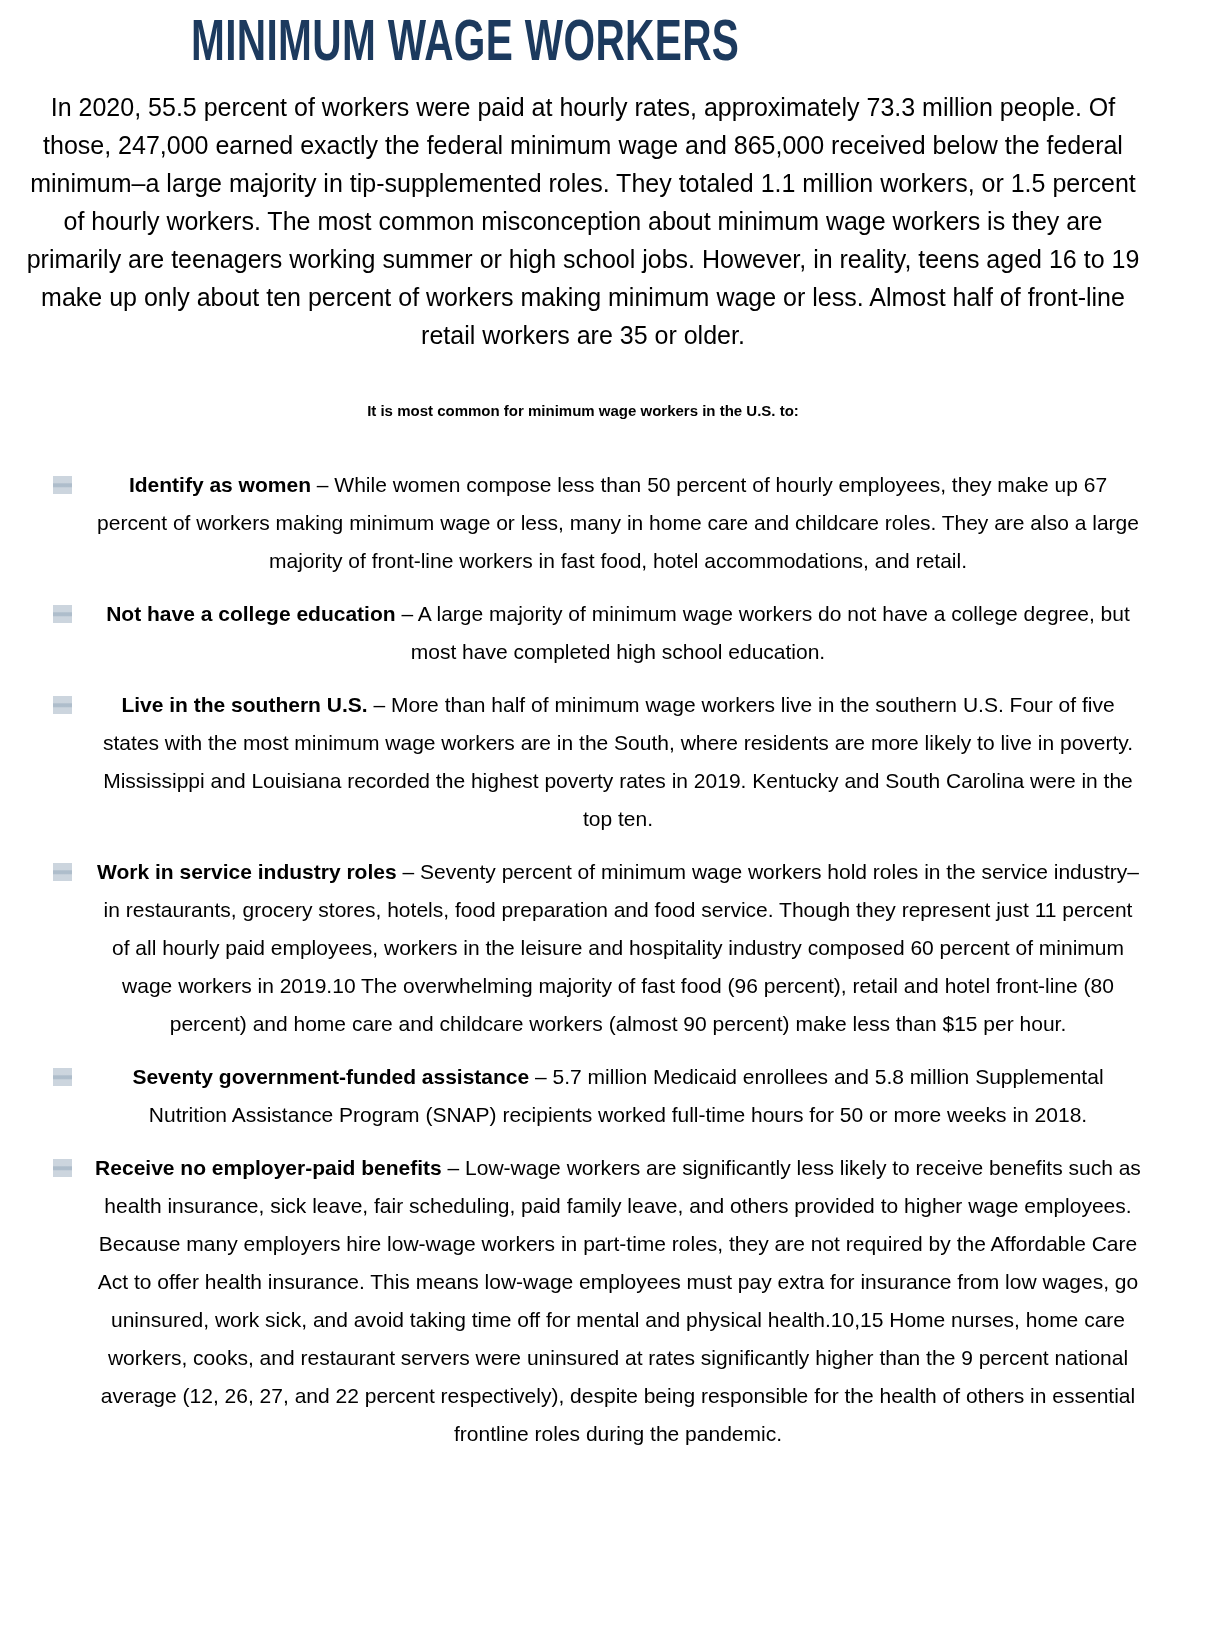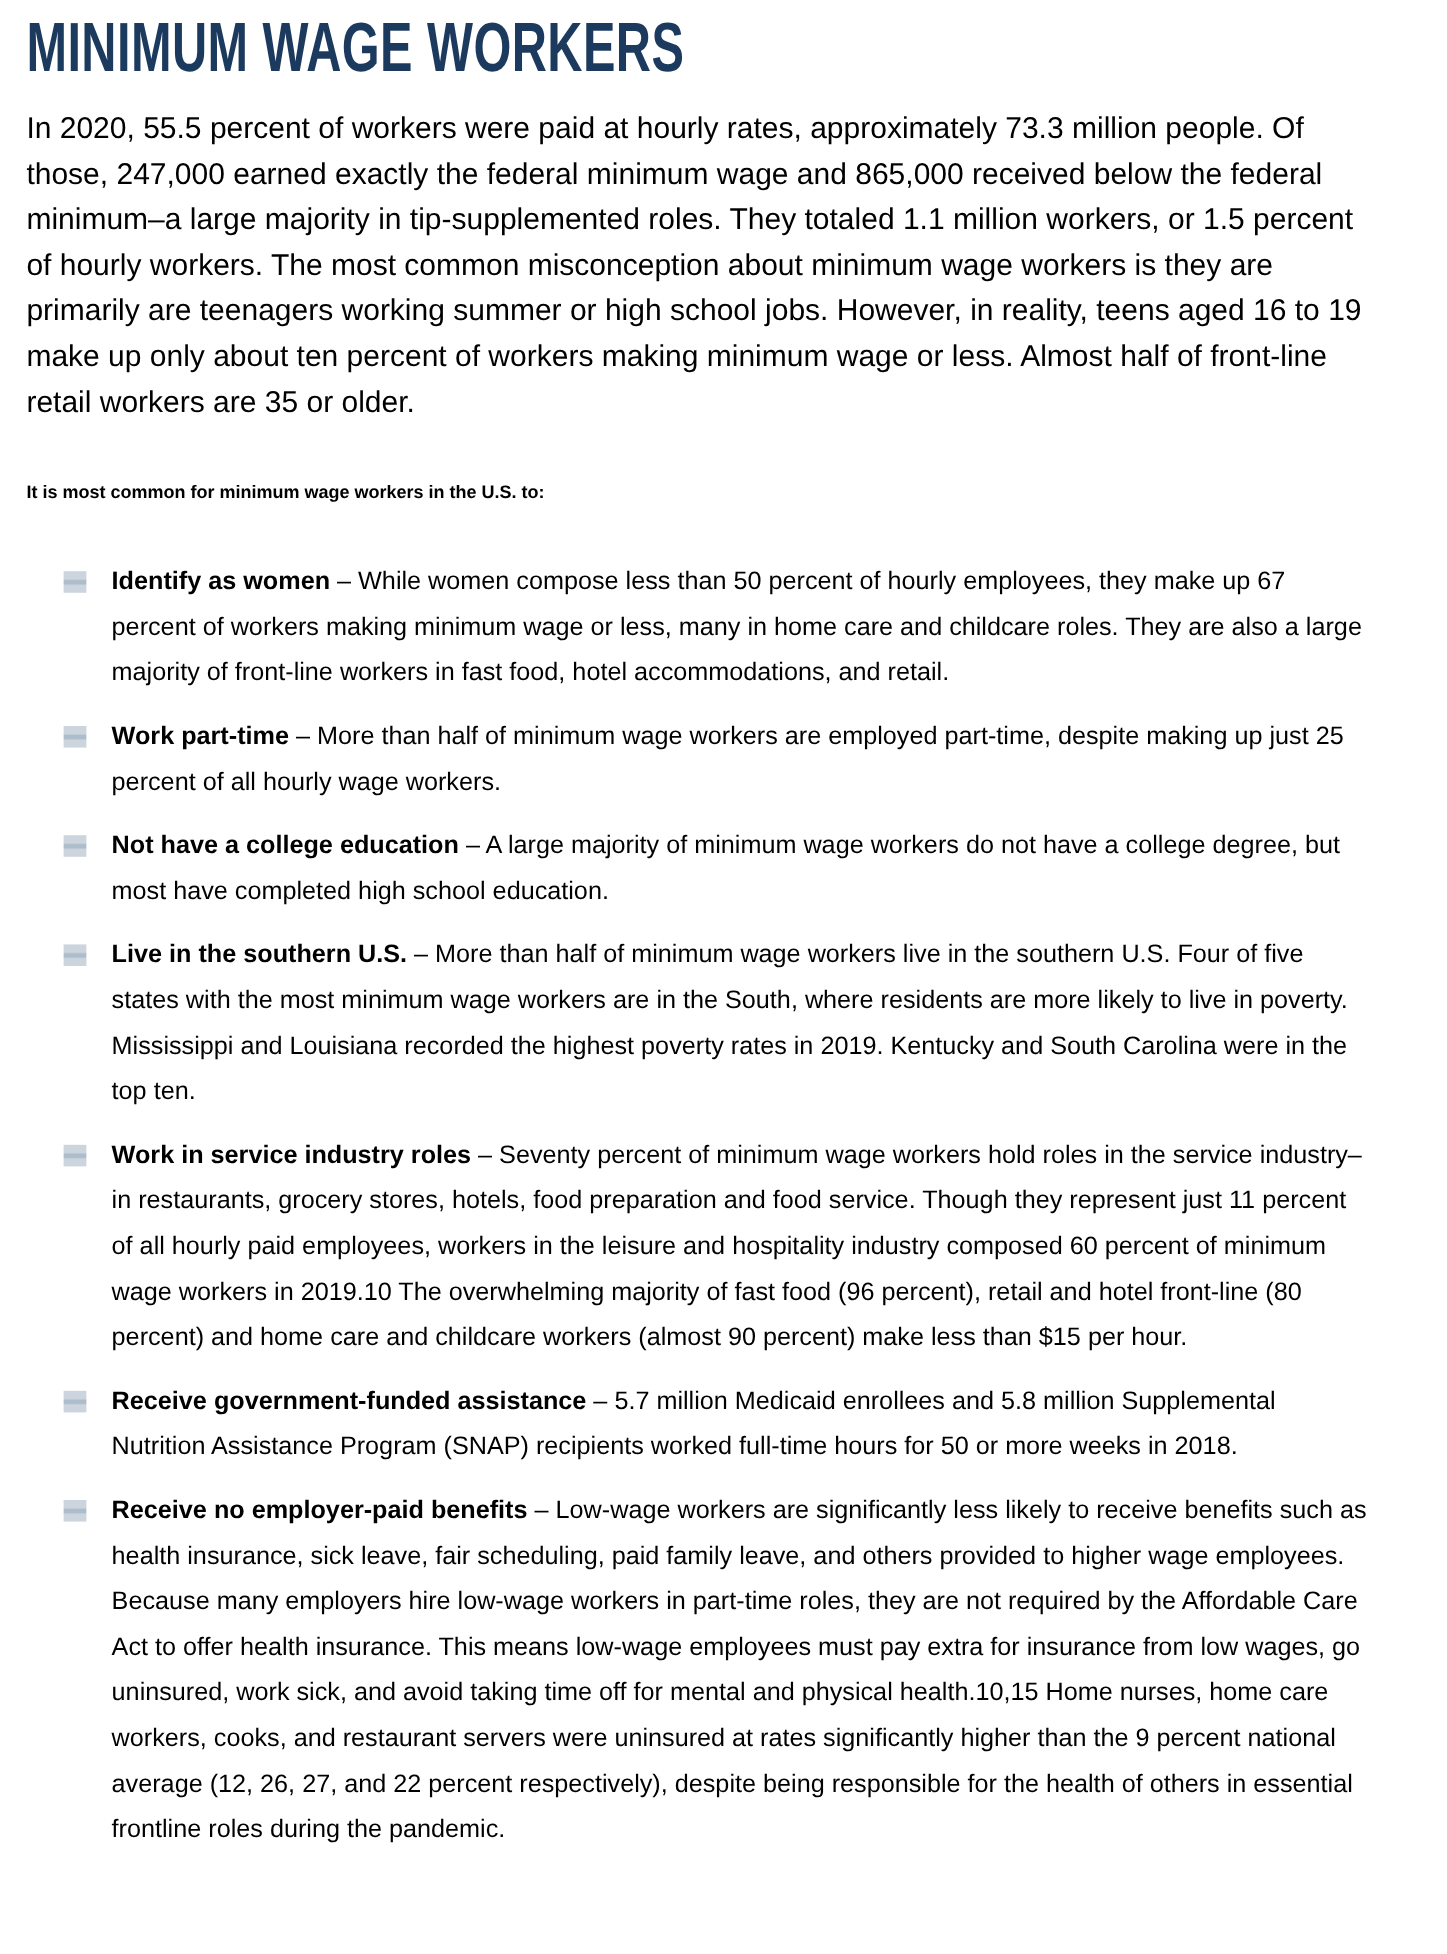--- a/index.html
+++ b/index.html
@@ -12,20 +12,21 @@
   html, body { margin: 0; padding: 0; background: #ffffff; }
   body {
     width: 1206px;
     min-height: 1628px;
     font-family: "Liberation Sans", sans-serif;
     color: var(--body-text);
   }
   .page {
     width: 1206px;
     padding: 12px 62px 30px 22px;
+    text-align: center;
   }
   h1.page-title {
     margin: 0;
     height: 56px;
     line-height: 56px;
     font-size: 58px;
     color: var(--navy);
     white-space: nowrap;
     overflow: visible;
   }
@@ -83,26 +84,25 @@
   <h1 class="page-title"><span class="condensed">MINIMUM WAGE WORKERS</span></h1>
 
   <p class="intro">In 2020, 55.5 percent of workers were paid at hourly rates, approximately 73.3 million people. Of those, 247,000 earned exactly the federal minimum wage and 865,000 received below the federal minimum–a large majority in tip-supplemented roles. They totaled 1.1 million workers, or 1.5 percent of hourly workers. The most common misconception about minimum wage workers is they are primarily are teenagers working summer or high school jobs. However, in reality, teens aged 16 to 19 make up only about ten percent of workers making minimum wage or less. Almost half of front-line retail workers are 35 or older.</p>
 
   <p class="subheading">It is most common for minimum wage workers in the U.S. to:</p>
 
   <ul class="bullet-list">
 
     <li><span class="marker"></span><strong>Identify as women</strong><span> – </span><span>While women compose less than 50 percent of hourly employees, they make up 67 percent of workers making minimum wage or less, many in home care and childcare roles. They are also a large majority of front-line workers in fast food, hotel accommodations, and retail.</span></li>
 
-    <li><span class="marker"></span><strong>Work part-time</strong><span> – </span><span>More than half of minimum wage workers are employed part-time, despite making up just 25 percent of all hourly wage workers.</span></li>
 
     <li><span class="marker"></span><strong>Not have a college education</strong><span> – </span><span>A large majority of minimum wage workers do not have a college degree, but most have completed high school education.</span></li>
 
     <li><span class="marker"></span><strong>Live in the southern U.S.</strong><span> – </span><span>More than half of minimum wage workers live in the southern U.S. Four of five states with the most minimum wage workers are in the South, where residents are more likely to live in poverty. Mississippi and Louisiana recorded the highest poverty rates in 2019. Kentucky and South Carolina were in the top ten.</span></li>
 
     <li><span class="marker"></span><strong>Work in service industry roles</strong><span> – </span><span>Seventy percent of minimum wage workers hold roles in the service industry–in restaurants, grocery stores, hotels, food preparation and food service. Though they represent just 11 percent of all hourly paid employees, workers in the leisure and hospitality industry composed 60 percent of minimum wage workers in 2019.10 The overwhelming majority of fast food (96 percent), retail and hotel front-line (80 percent) and home care and childcare workers (almost 90 percent) make less than $15 per hour.</span></li>
 
-    <li><span class="marker"></span><strong>Receive government-funded assistance</strong><span> – </span><span>5.7 million Medicaid enrollees and 5.8 million Supplemental Nutrition Assistance Program (SNAP) recipients worked full-time hours for 50 or more weeks in 2018.</span></li>
+    <li><span class="marker"></span><strong>Seventy government-funded assistance</strong><span> – </span><span>5.7 million Medicaid enrollees and 5.8 million Supplemental Nutrition Assistance Program (SNAP) recipients worked full-time hours for 50 or more weeks in 2018.</span></li>
 
     <li><span class="marker"></span><strong>Receive no employer-paid benefits</strong><span> – </span><span>Low-wage workers are significantly less likely to receive benefits such as health insurance, sick leave, fair scheduling, paid family leave, and others provided to higher wage employees. Because many employers hire low-wage workers in part-time roles, they are not required by the Affordable Care Act to offer health insurance. This means low-wage employees must pay extra for insurance from low wages, go uninsured, work sick, and avoid taking time off for mental and physical health.10,15 Home nurses, home care workers, cooks, and restaurant servers were uninsured at rates significantly higher than the 9 percent national average (12, 26, 27, and 22 percent respectively), despite being responsible for the health of others in essential frontline roles during the pandemic.</span></li>
 
   </ul>
 </div>
 
 </body></html>

